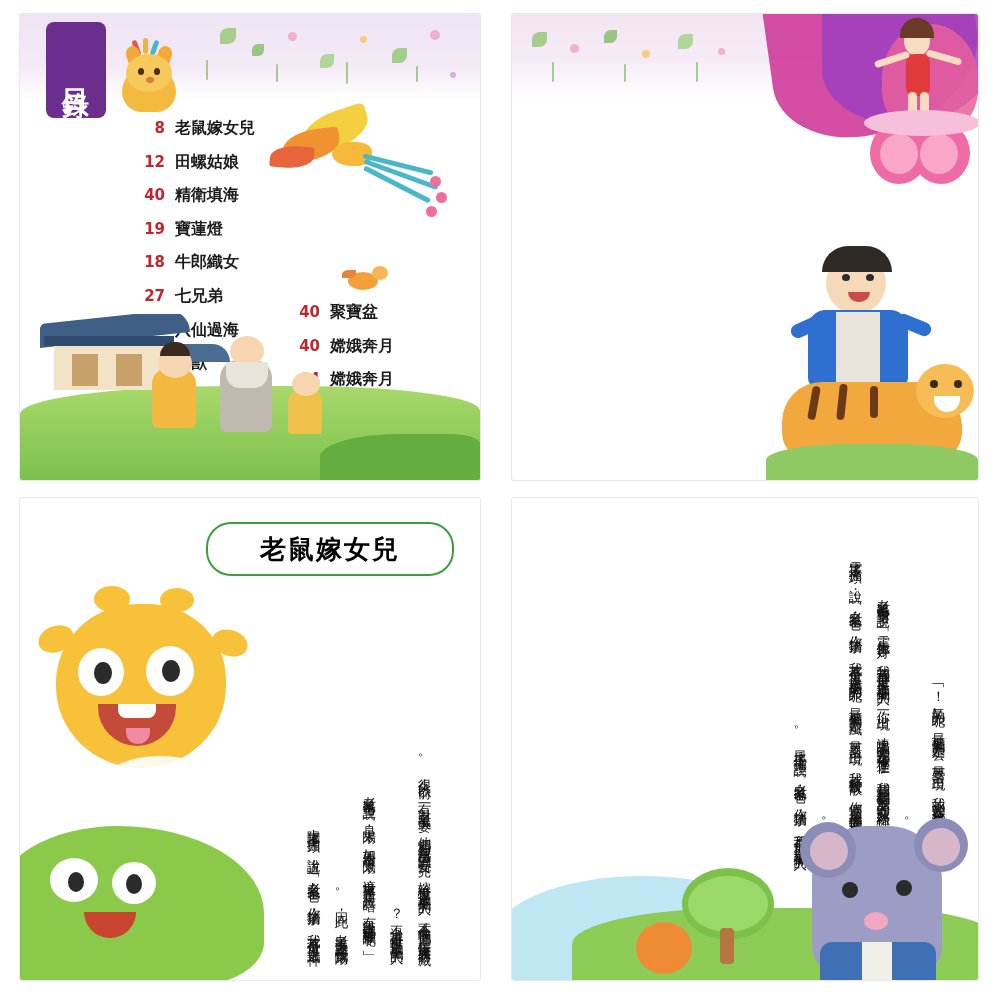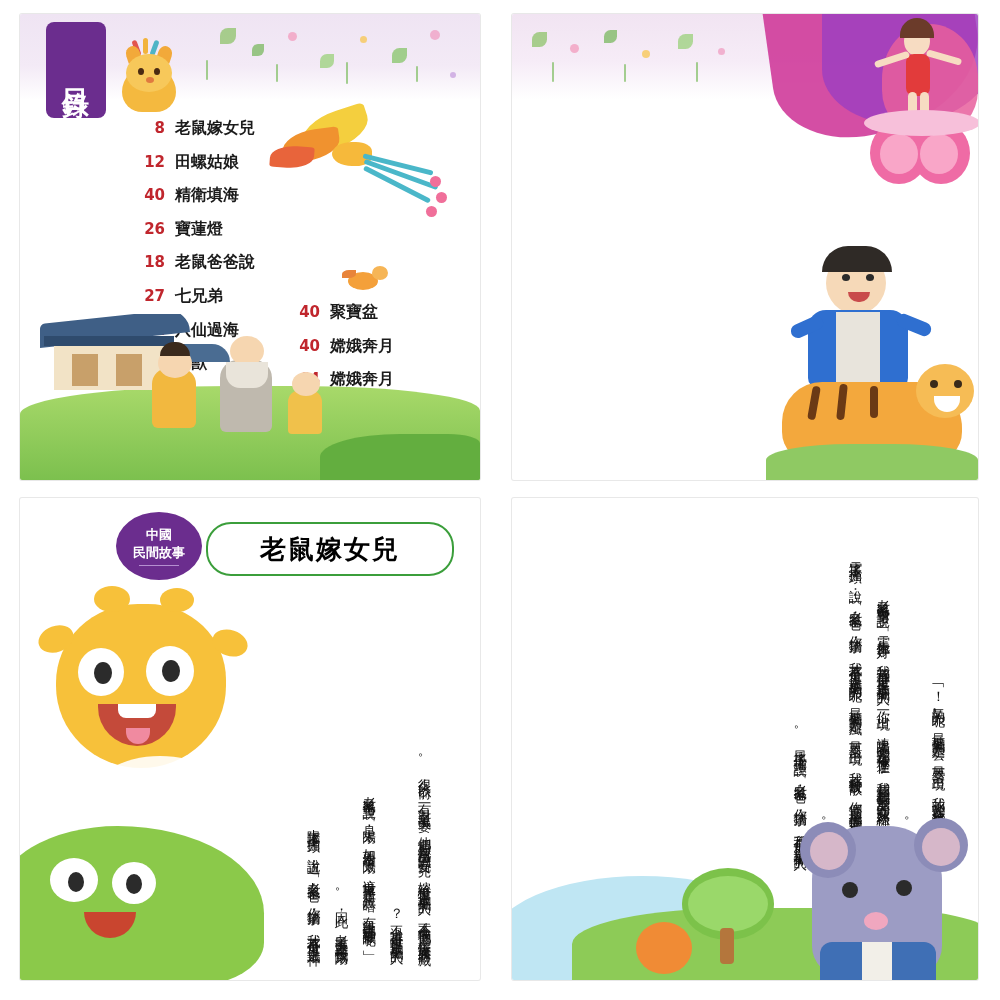--- a/index.html
+++ b/index.html
@@ -143,26 +143,26 @@
         </div>
       <div class="row">
           <span class="num">12</span>
           <span class="ttl">田螺姑娘</span>
         </div>
       <div class="row">
           <span class="num">40</span>
           <span class="ttl">精衛填海</span>
         </div>
       <div class="row">
-          <span class="num">26</span>
+          <span class="num">19</span>
           <span class="ttl">寶蓮燈</span>
         </div>
       <div class="row">
           <span class="num">18</span>
-          <span class="ttl">老鼠爸爸說</span>
+          <span class="ttl">牛郎織女</span>
         </div>
       <div class="row">
           <span class="num">27</span>
           <span class="ttl">七兄弟</span>
         </div>
       <div class="row">
           <span class="num">41</span>
           <span class="ttl">八仙過海</span>
         </div>
       <div class="row">
@@ -275,25 +275,20 @@
       <span class="shape" style="left:168px;top:150px;width:26px;height:16px;background:#fff;border-radius:0 0 14px 14px;"></span>
       <span class="shape" style="left:44px;top:140px;width:8px;height:34px;background:#6b3a15;border-radius:4px;transform:rotate(10deg);"></span>
       <span class="shape" style="left:72px;top:138px;width:8px;height:36px;background:#6b3a15;border-radius:4px;transform:rotate(6deg);"></span>
       <span class="shape" style="left:104px;top:140px;width:8px;height:32px;background:#6b3a15;border-radius:4px;"></span>
       <span class="shape" style="left:0px;top:198px;width:212px;height:40px;background:#8fc963;border-radius:40% 40% 0 0;"></span>
     </div>
 
   </div>
 
   <div class="page p-bl">
-    <div class="badge">
-      <span>中國</span>
-      <span>民間故事</span>
-      <span class="shape" style="position:relative;margin-top:3px;width:40px;height:1px;background:#b58fd0;"></span>
-    </div>
     <div class="title-box">
       <span class="t">老鼠嫁女兒</span>
     </div>
 
     <div class="shape" style="left:14px;top:88px;width:220px;height:200px;">
       <span class="shape" style="left:22px;top:18px;width:170px;height:164px;background:#f7c13a;border-radius:48% 46% 50% 50%;"></span>
       <span class="shape" style="left:4px;top:40px;width:36px;height:26px;background:#f7c13a;border-radius:50%;transform:rotate(-20deg);"></span>
       <span class="shape" style="left:178px;top:44px;width:36px;height:26px;background:#f7c13a;border-radius:50%;transform:rotate(18deg);"></span>
       <span class="shape" style="left:60px;top:0px;width:36px;height:26px;background:#f7c13a;border-radius:50%;"></span>
       <span class="shape" style="left:126px;top:2px;width:34px;height:24px;background:#f7c13a;border-radius:50%;"></span>

